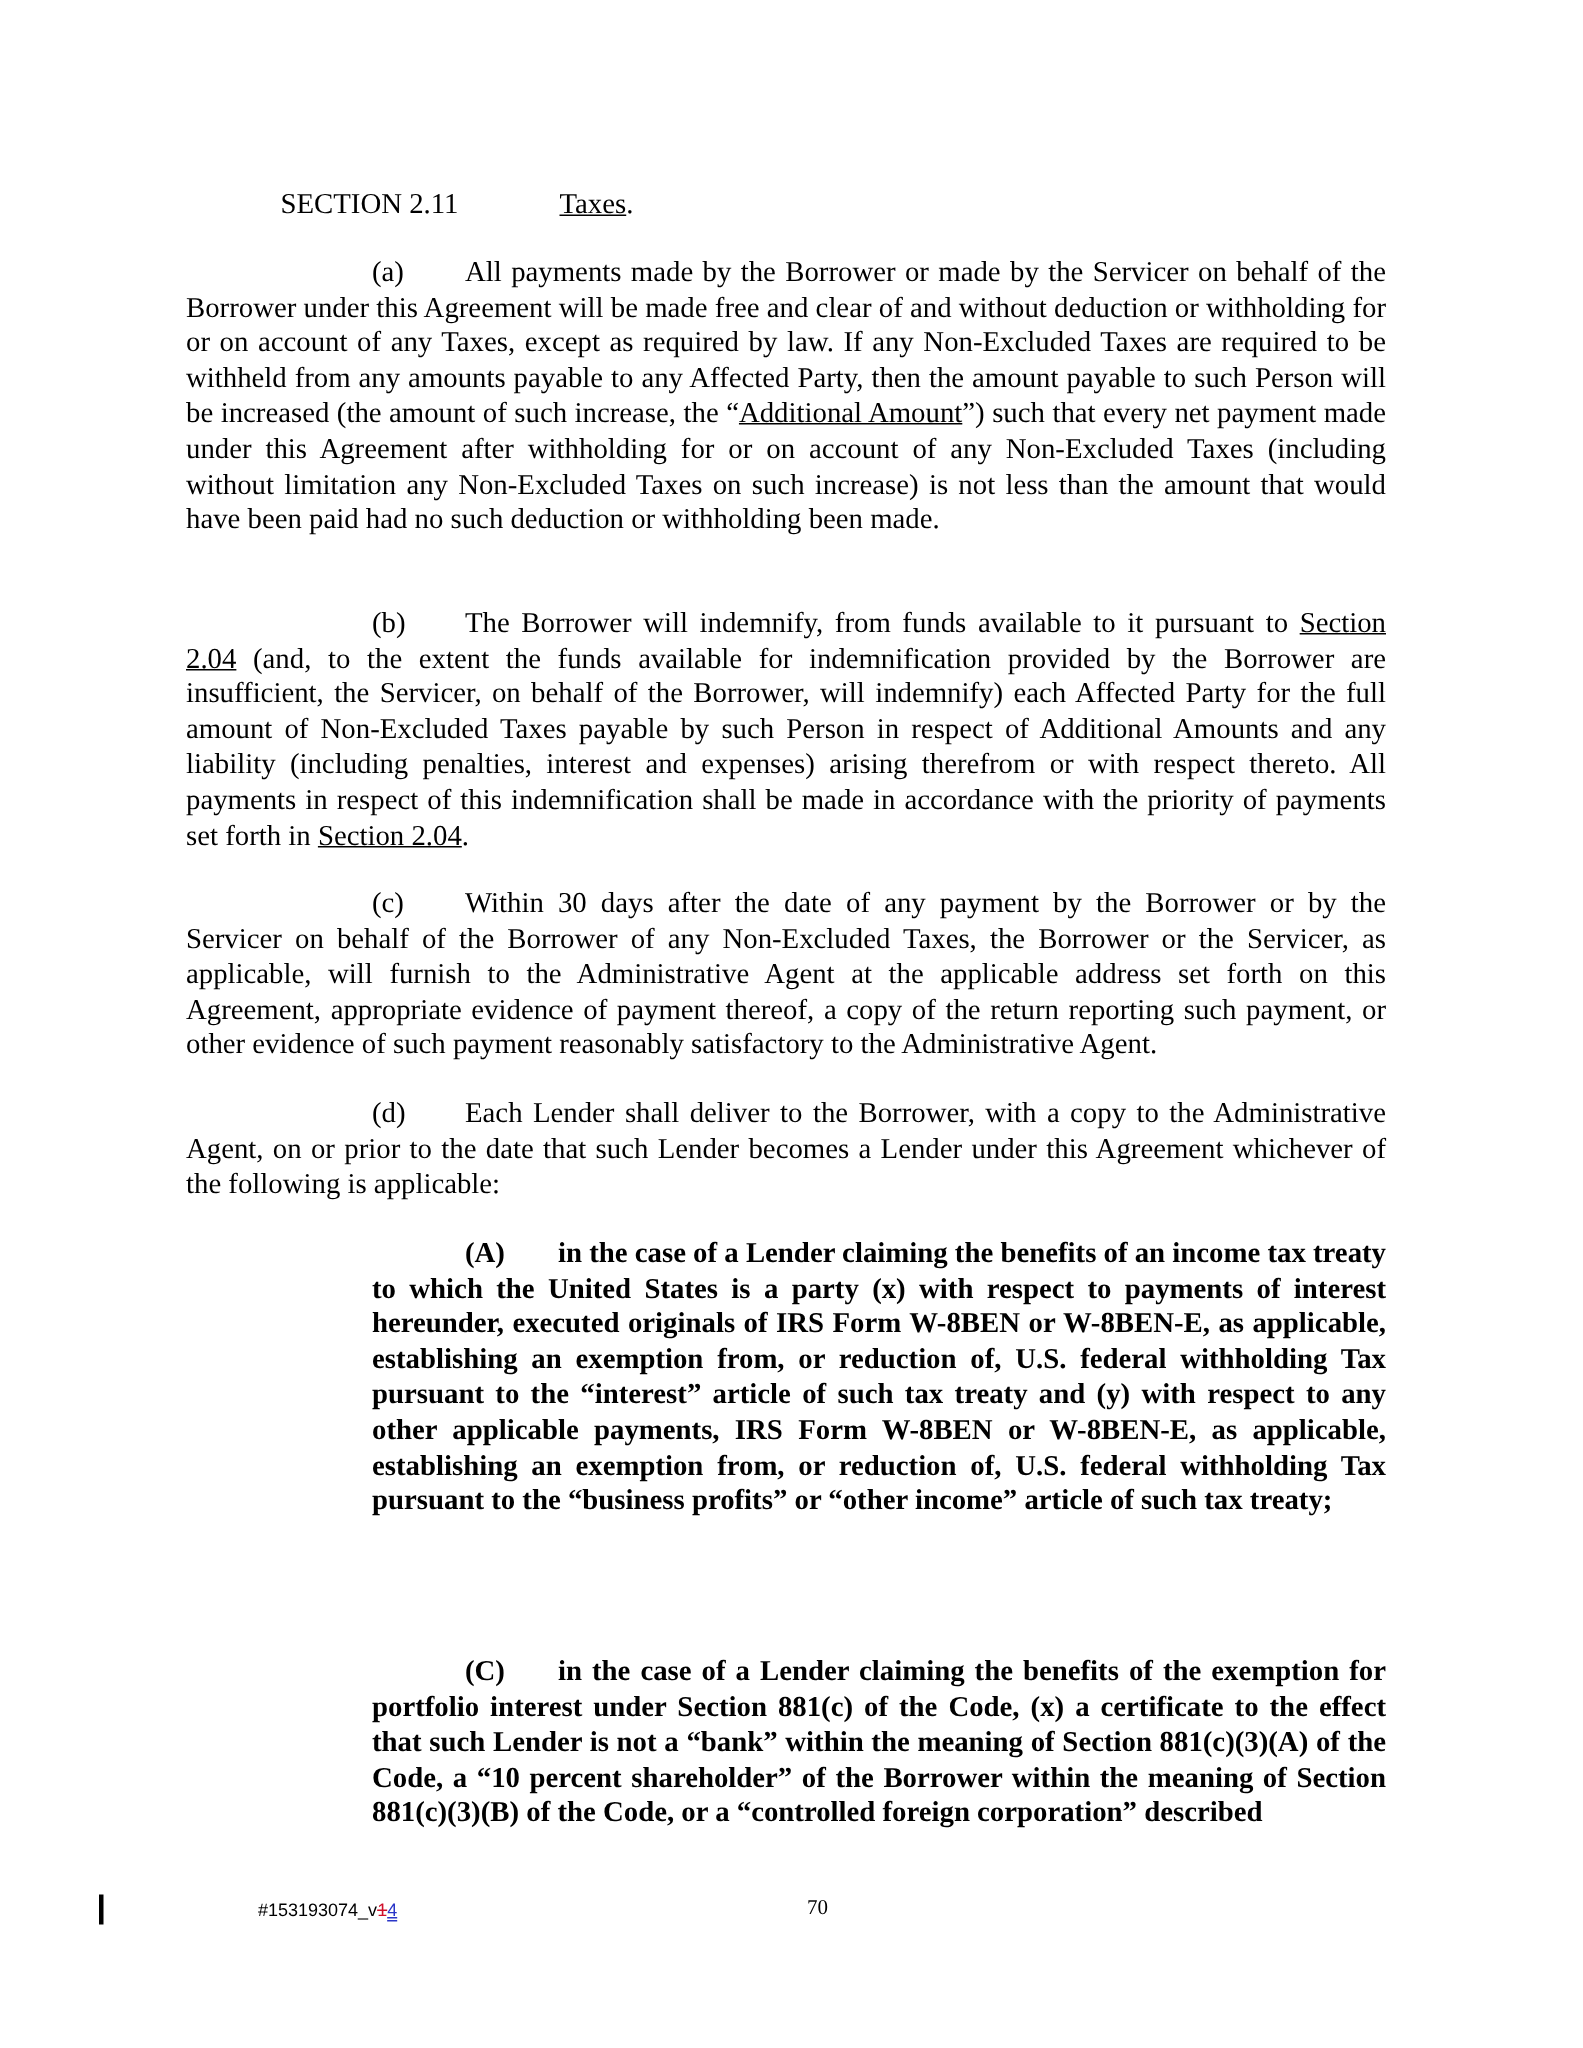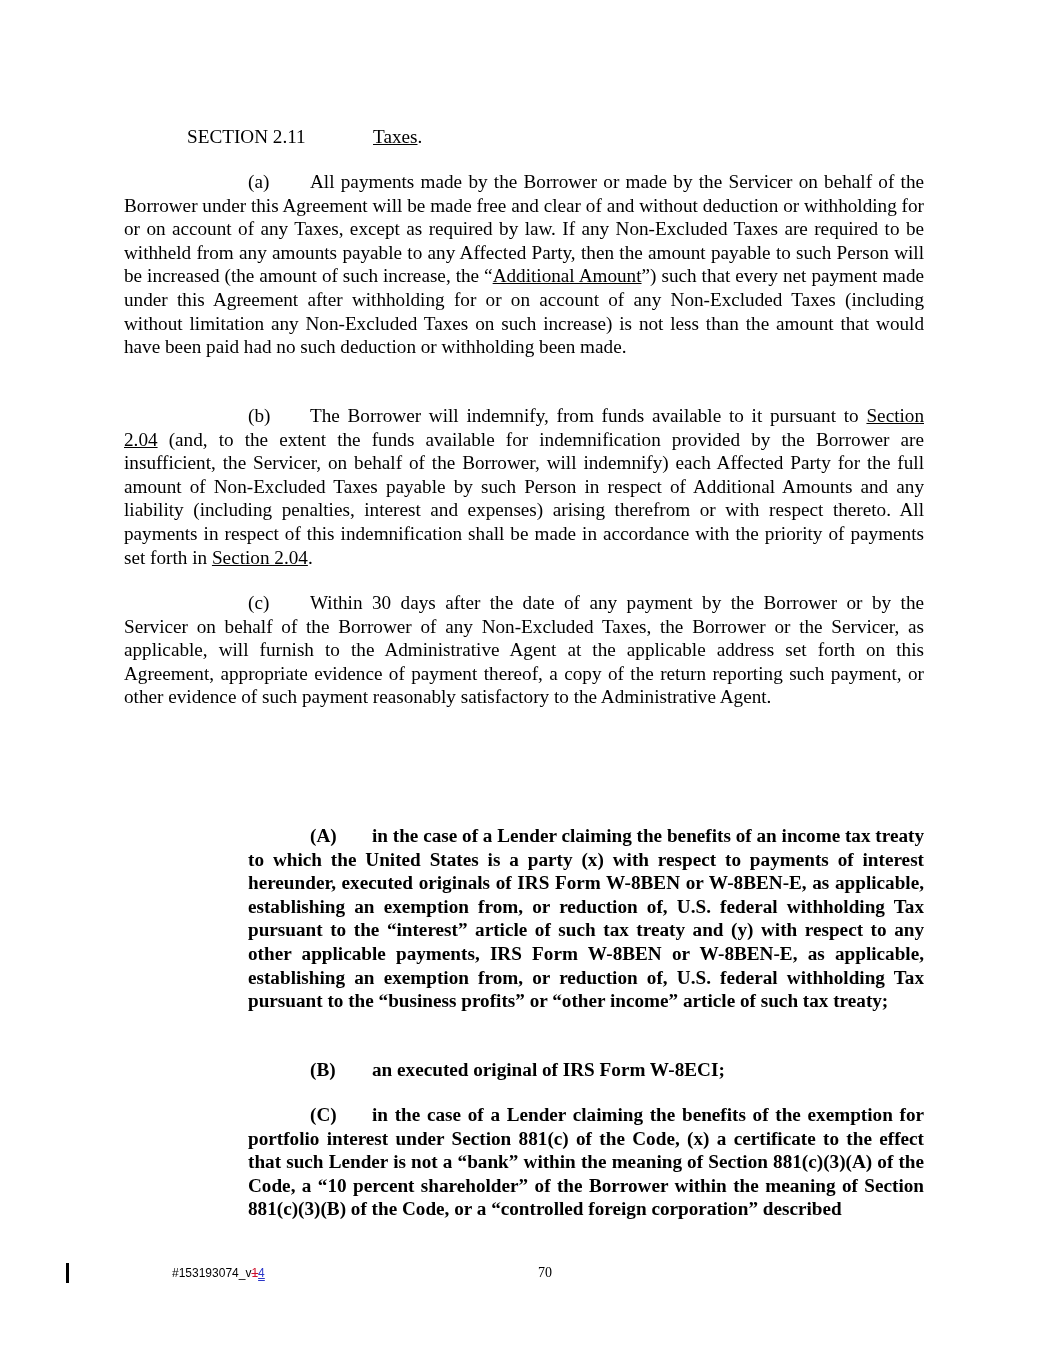--- a/index.html
+++ b/index.html
@@ -38,24 +38,24 @@
     <span>SECTION 2.11</span>
     <span class="title"><span>Taxes</span><span style="text-decoration:none;display:inline-block">.</span></span>
   </div>
 
   <p class="para" style="top:170px"><span class="ind"></span><span class="lbl">(a)</span><span>All payments made by the Borrower or made by the Servicer on behalf of the Borrower under this Agreement will be made free and clear of and without deduction or withholding for or on account of any Taxes, except as required by law.  If any Non-Excluded Taxes are required to be withheld from any amounts payable to any Affected Party, then the amount payable to such Person will be increased (the amount of such increase, the “</span><span class="u">Additional Amount</span><span>”) such that every net payment made under this Agreement after withholding for or on account of any Non-Excluded Taxes (including without limitation any Non-Excluded Taxes on such increase) is not less than the amount that would have been paid had no such deduction or withholding been made.</span></p>
 
   <p class="para" style="top:404px"><span class="ind"></span><span class="lbl">(b)</span><span>The Borrower will indemnify, from funds available to it pursuant to </span><span class="u">Section 2.04</span><span> (and, to the extent the funds available for indemnification provided by the Borrower are insufficient, the Servicer, on behalf of the Borrower, will indemnify) each Affected Party for the full amount of Non-Excluded Taxes payable by such Person in respect of Additional Amounts and any liability (including penalties, interest and expenses) arising therefrom or with respect thereto.  All payments in respect of this indemnification shall be made in accordance with the priority of payments set forth in </span><span class="u">Section 2.04</span><span>.</span></p>
 
   <p class="para" style="top:591px"><span class="ind"></span><span class="lbl">(c)</span><span>Within 30 days after the date of any payment by the Borrower or by the Servicer on behalf of the Borrower of any Non-Excluded Taxes, the Borrower or the Servicer, as applicable, will furnish to the Administrative Agent at the applicable address set forth on this Agreement, appropriate evidence of payment thereof, a copy of the return reporting such payment, or other evidence of such payment reasonably satisfactory to the Administrative Agent.</span></p>
 
+  <p class="para" style="top:731px"><span class="ind"></span><span class="lbl">(d)</span><span>Each Lender shall deliver to the Borrower, with a copy to the Administrative Agent, on or prior to the date that such Lender becomes a Lender under this Agreement whichever of the following is applicable:</span></p>
 
   <p class="para sub" style="top:824px"><span class="ind"></span><span class="lbl">(A)</span><span>in the case of a Lender claiming the benefits of an income tax treaty to which the United States is a party (x) with respect to payments of interest hereunder, executed originals of IRS Form W-8BEN or W-8BEN-E, as applicable, establishing an exemption from, or reduction of, U.S. federal withholding Tax pursuant to the “interest” article of such tax treaty and (y) with respect to any other applicable payments, IRS Form W-8BEN or W-8BEN-E, as applicable, establishing an exemption from, or reduction of, U.S. federal withholding Tax pursuant to the “business profits” or “other income” article of such tax treaty;</span></p>
 
-  <p class="para sub" style="top:1058px"><span class="ind"></span><span class="lbl">(B)</span><span>an executed original of IRS Form W-8ECI;</span></p>
 
   <p class="para sub" style="top:1103px"><span class="ind"></span><span class="lbl">(C)</span><span>in the case of a Lender claiming the benefits of the exemption for portfolio interest under Section 881(c) of the Code, (x) a certificate to the effect that such Lender is not a “bank” within the meaning of Section 881(c)(3)(A) of the Code, a “10 percent shareholder” of the Borrower within the meaning of Section 881(c)(3)(B) of the Code, or a “controlled foreign corporation” described</span></p>
 
   <div class="footer-bar"></div>
   <div class="footer-id"><span>#153193074_v</span><span class="del">1</span><span class="ins">4</span></div>
   <div class="page-num">70</div>
 
 </div>
 
 </body></html>

